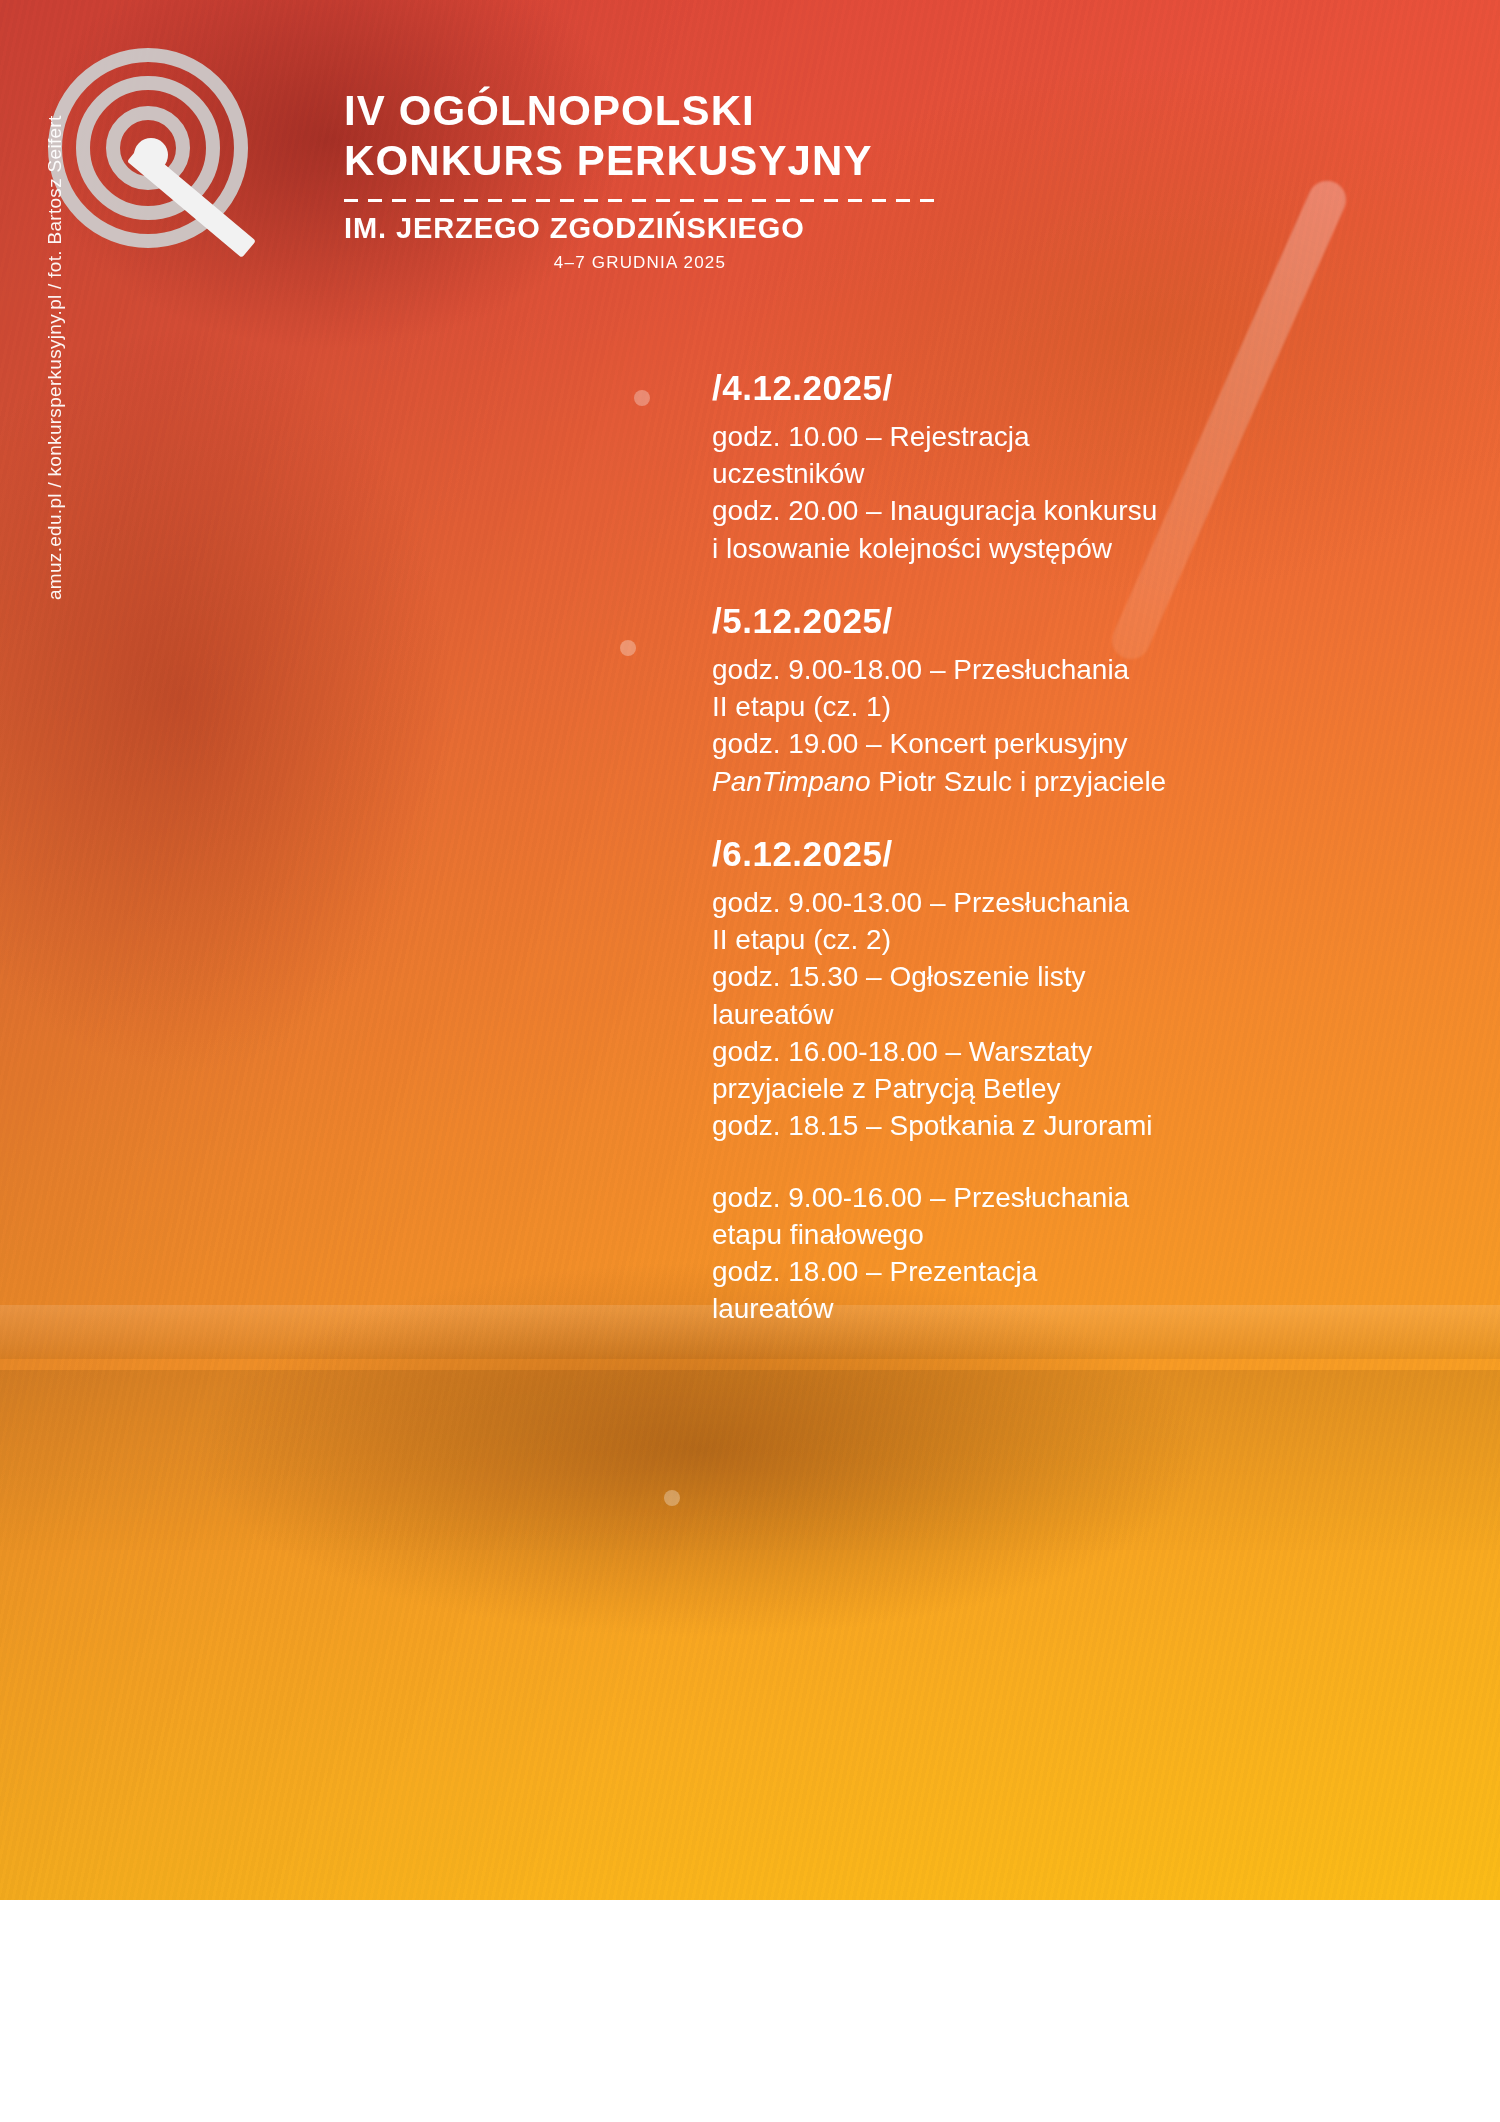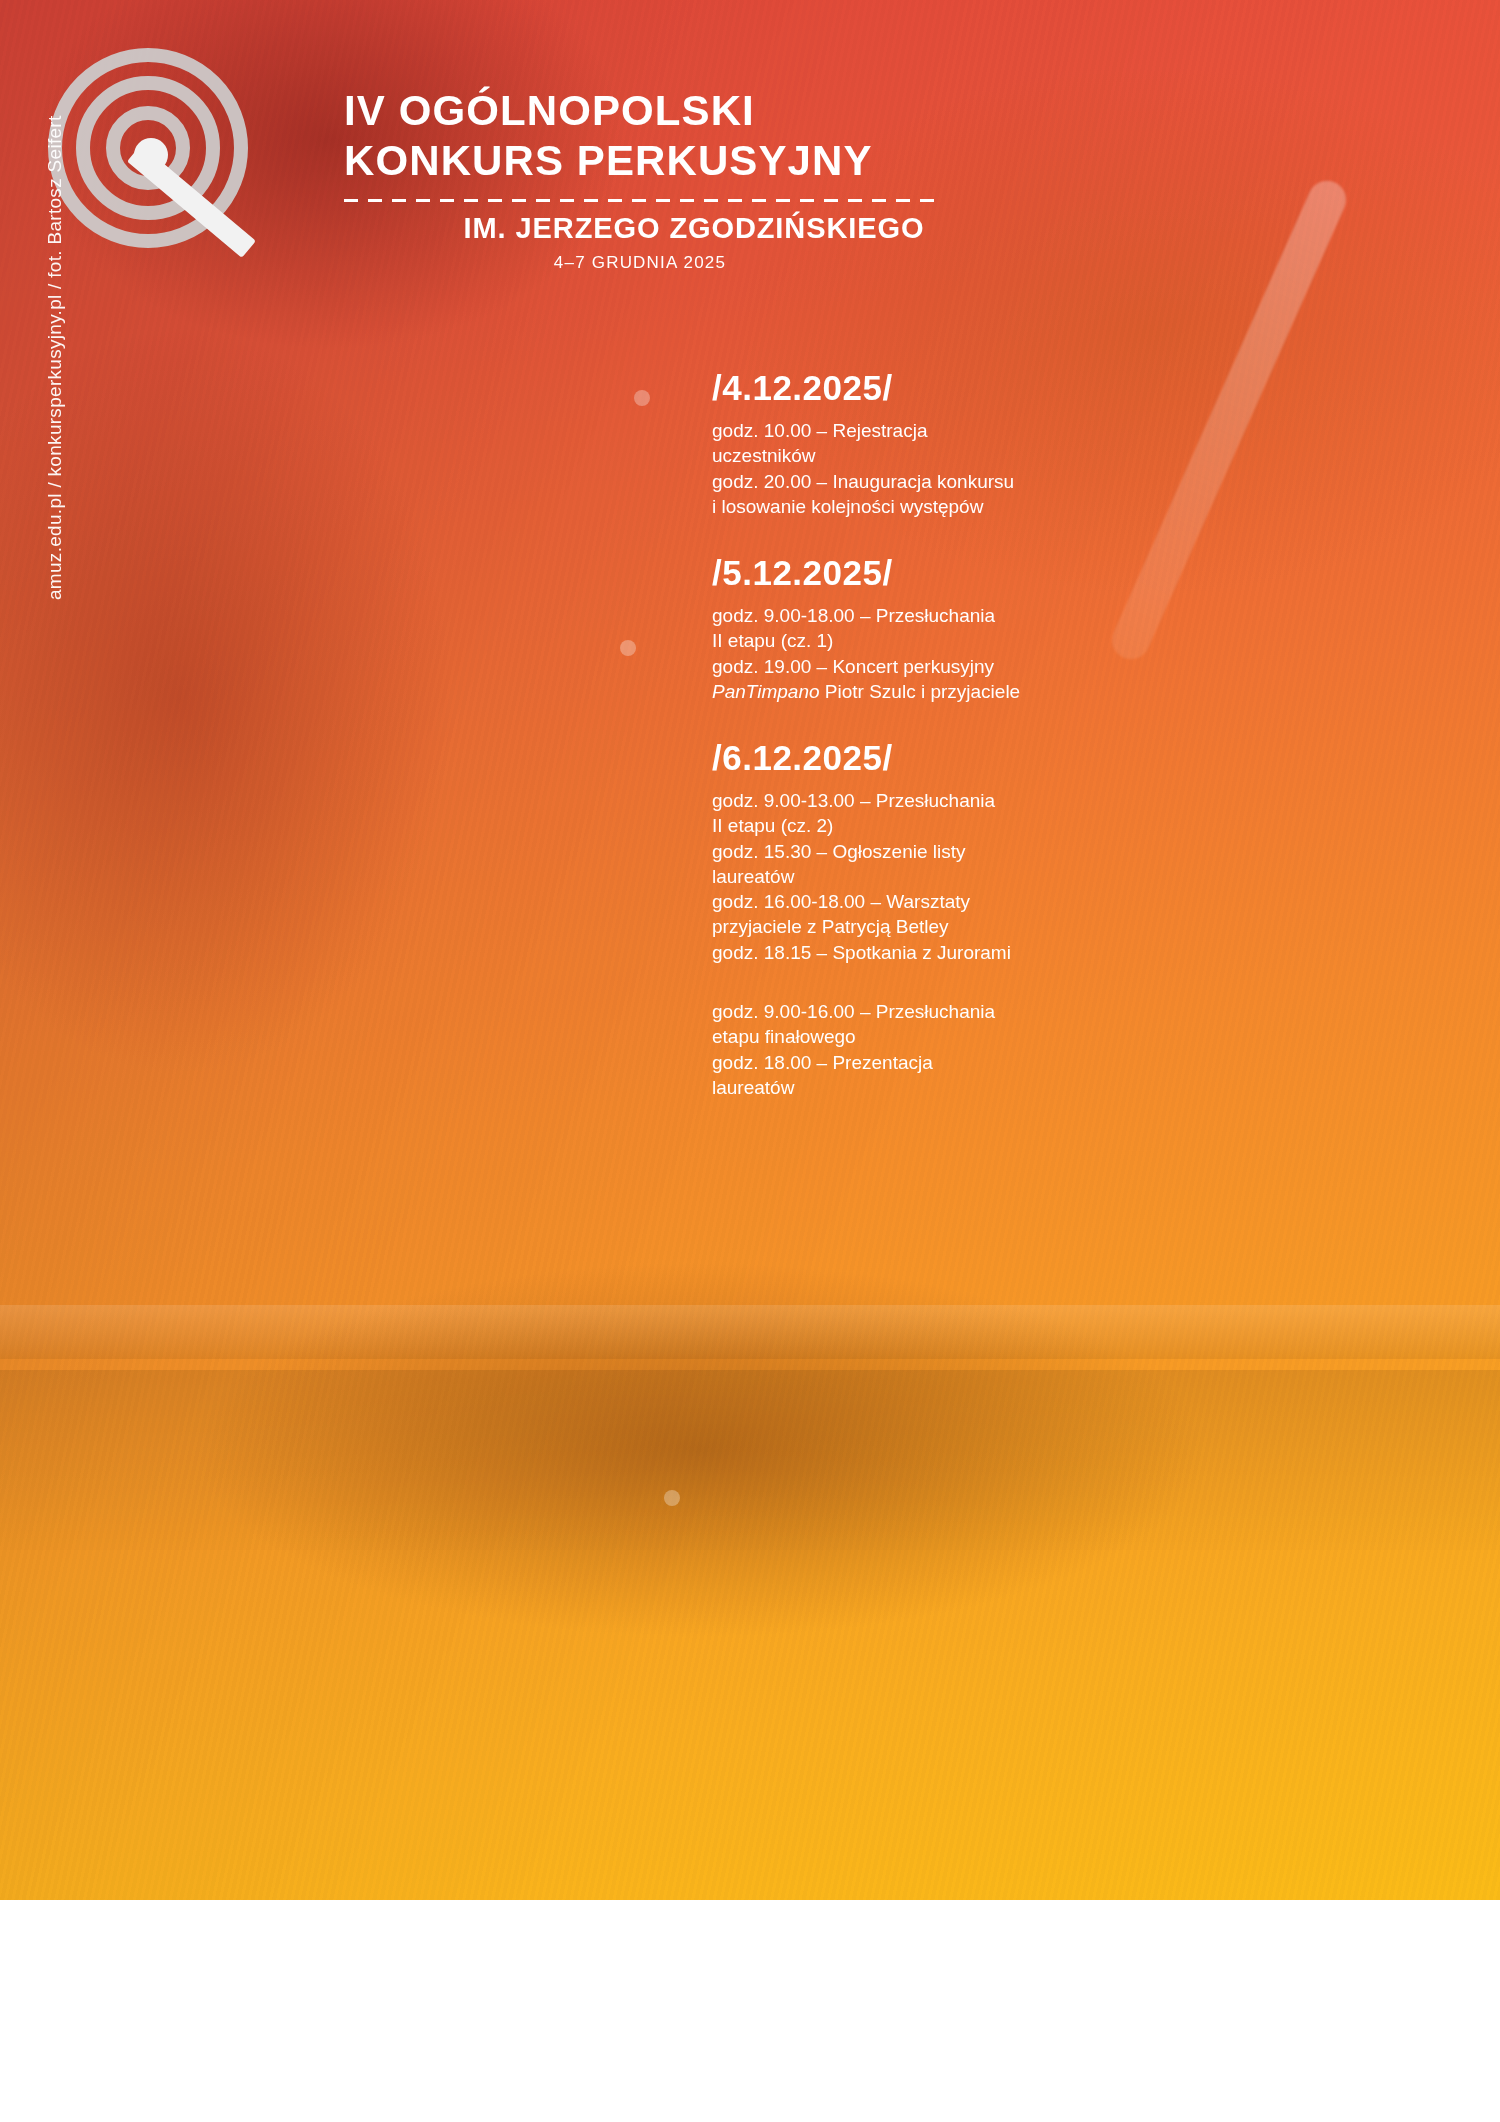--- a/index.html
+++ b/index.html
@@ -97,21 +97,21 @@
   }
   .h-dashes {
     margin: 14px 0 10px 0;
     height: 3px;
     background-image: linear-gradient(to right, #ffffff 0 14px, transparent 14px 24px);
     background-size: 24px 3px;
     background-repeat: repeat-x;
     width: 592px;
   }
   .h-sub {
-    font-size: 29px; font-weight: bold; letter-spacing: .9px; text-transform: uppercase; text-align: center;
+    font-size: 29px; font-weight: bold; letter-spacing: .9px; text-transform: uppercase;
   }
   .h-dates {
     margin-top: 8px; font-size: 17px; letter-spacing: 1.2px; text-align:center; width:592px;
   }
 
   
   .side-credit {
     position:absolute; left: 44px; top: 600px;
     color:#ffffff; font-size: 19px; letter-spacing:.3px;
     transform: rotate(-90deg);
@@ -122,21 +122,21 @@
 
   
   .schedule {
     position:absolute; left: 712px; top: 368px; width: 740px; color:#ffffff;
   }
   .day { margin-bottom: 34px; }
   .day-title {
     font-size: 35px; font-weight: bold; letter-spacing: .5px; margin-bottom: 10px;
   }
   .day-line {
-    font-size: 19px; line-height: 1.33; font-weight: 400;
+    font-size: 28px; line-height: 1.33; font-weight: 400;
   }
   .day-line em { font-style: italic; }
 
   
   .footer {
     position:absolute; left:0; bottom:0; width:1500px; height:222px;
     background:#ffffff;
   }
 </style>
 </head>

